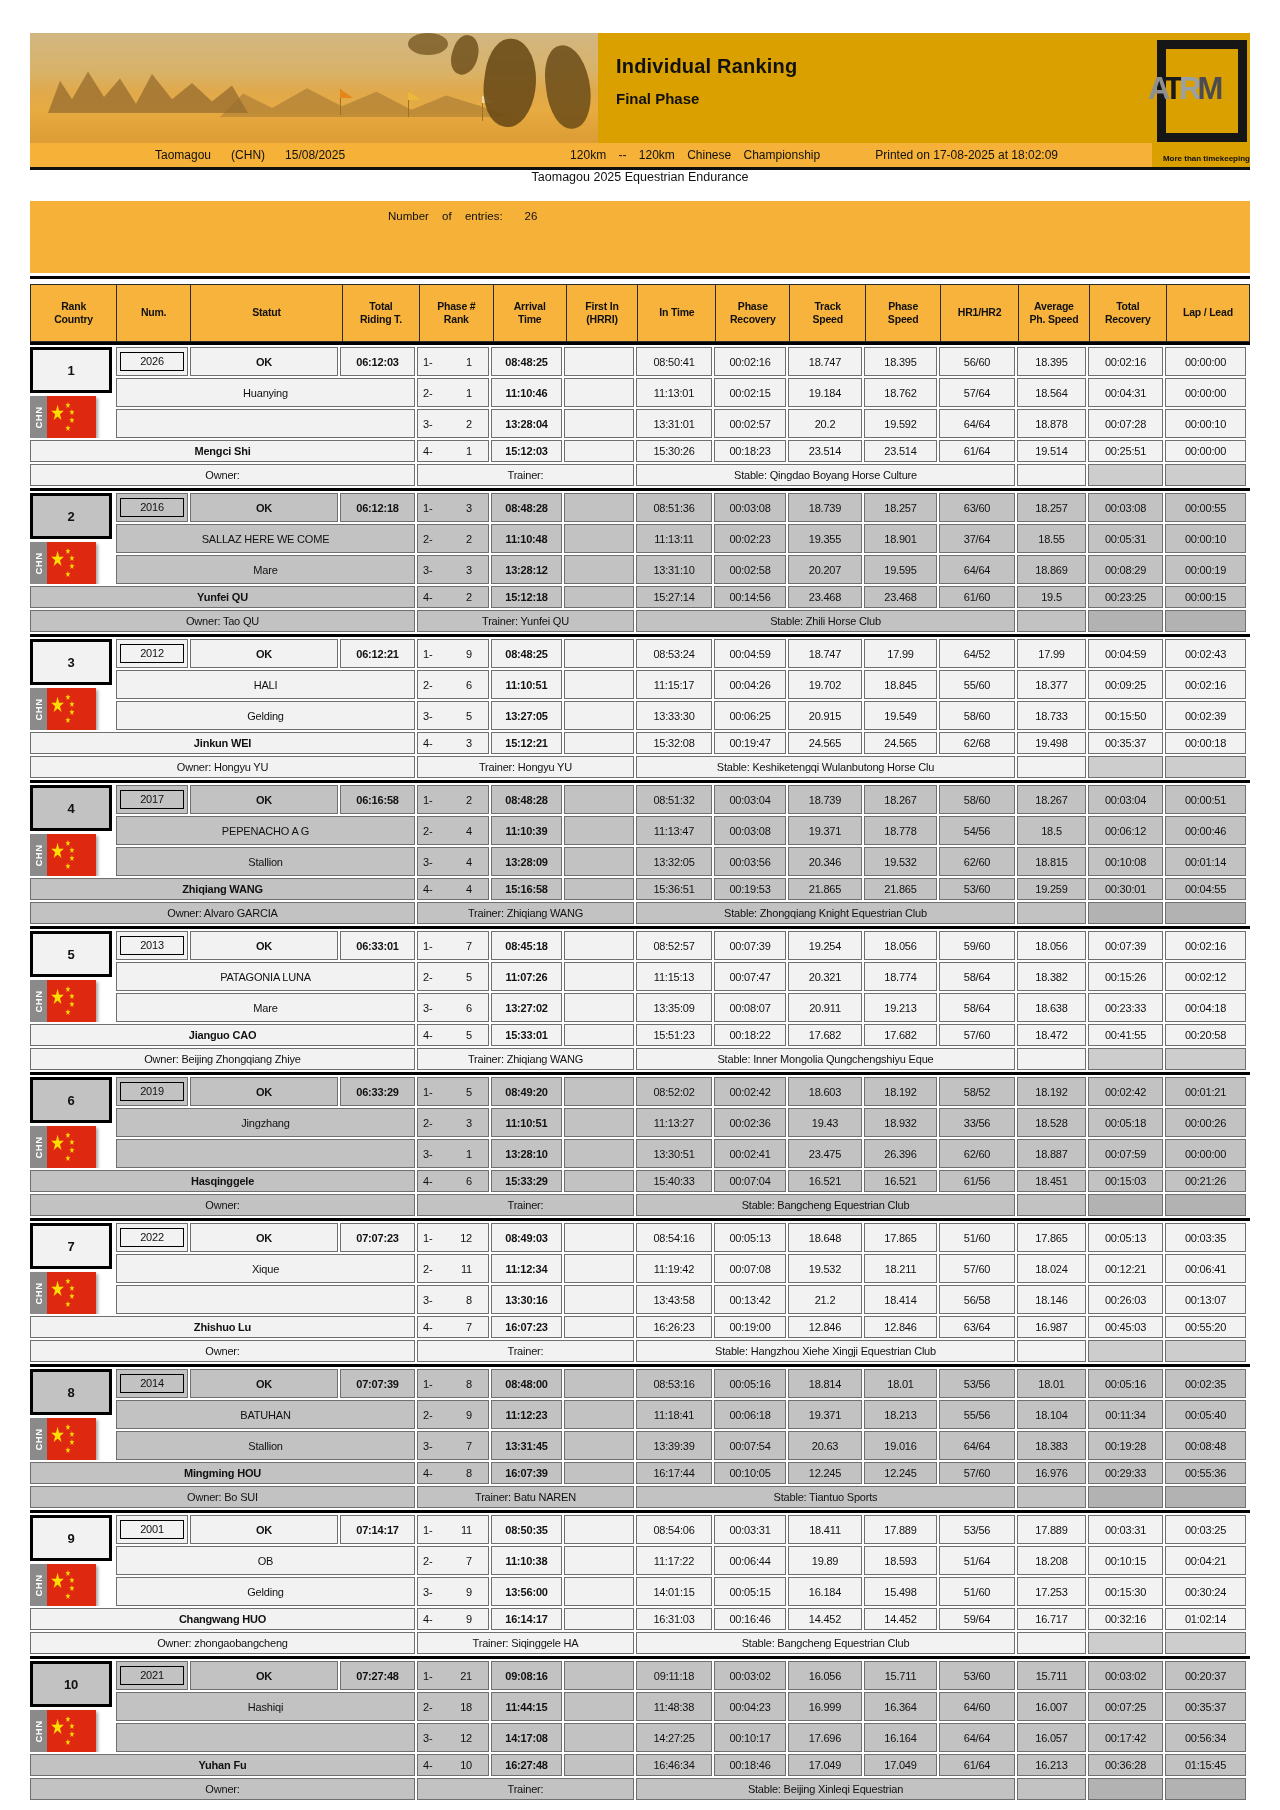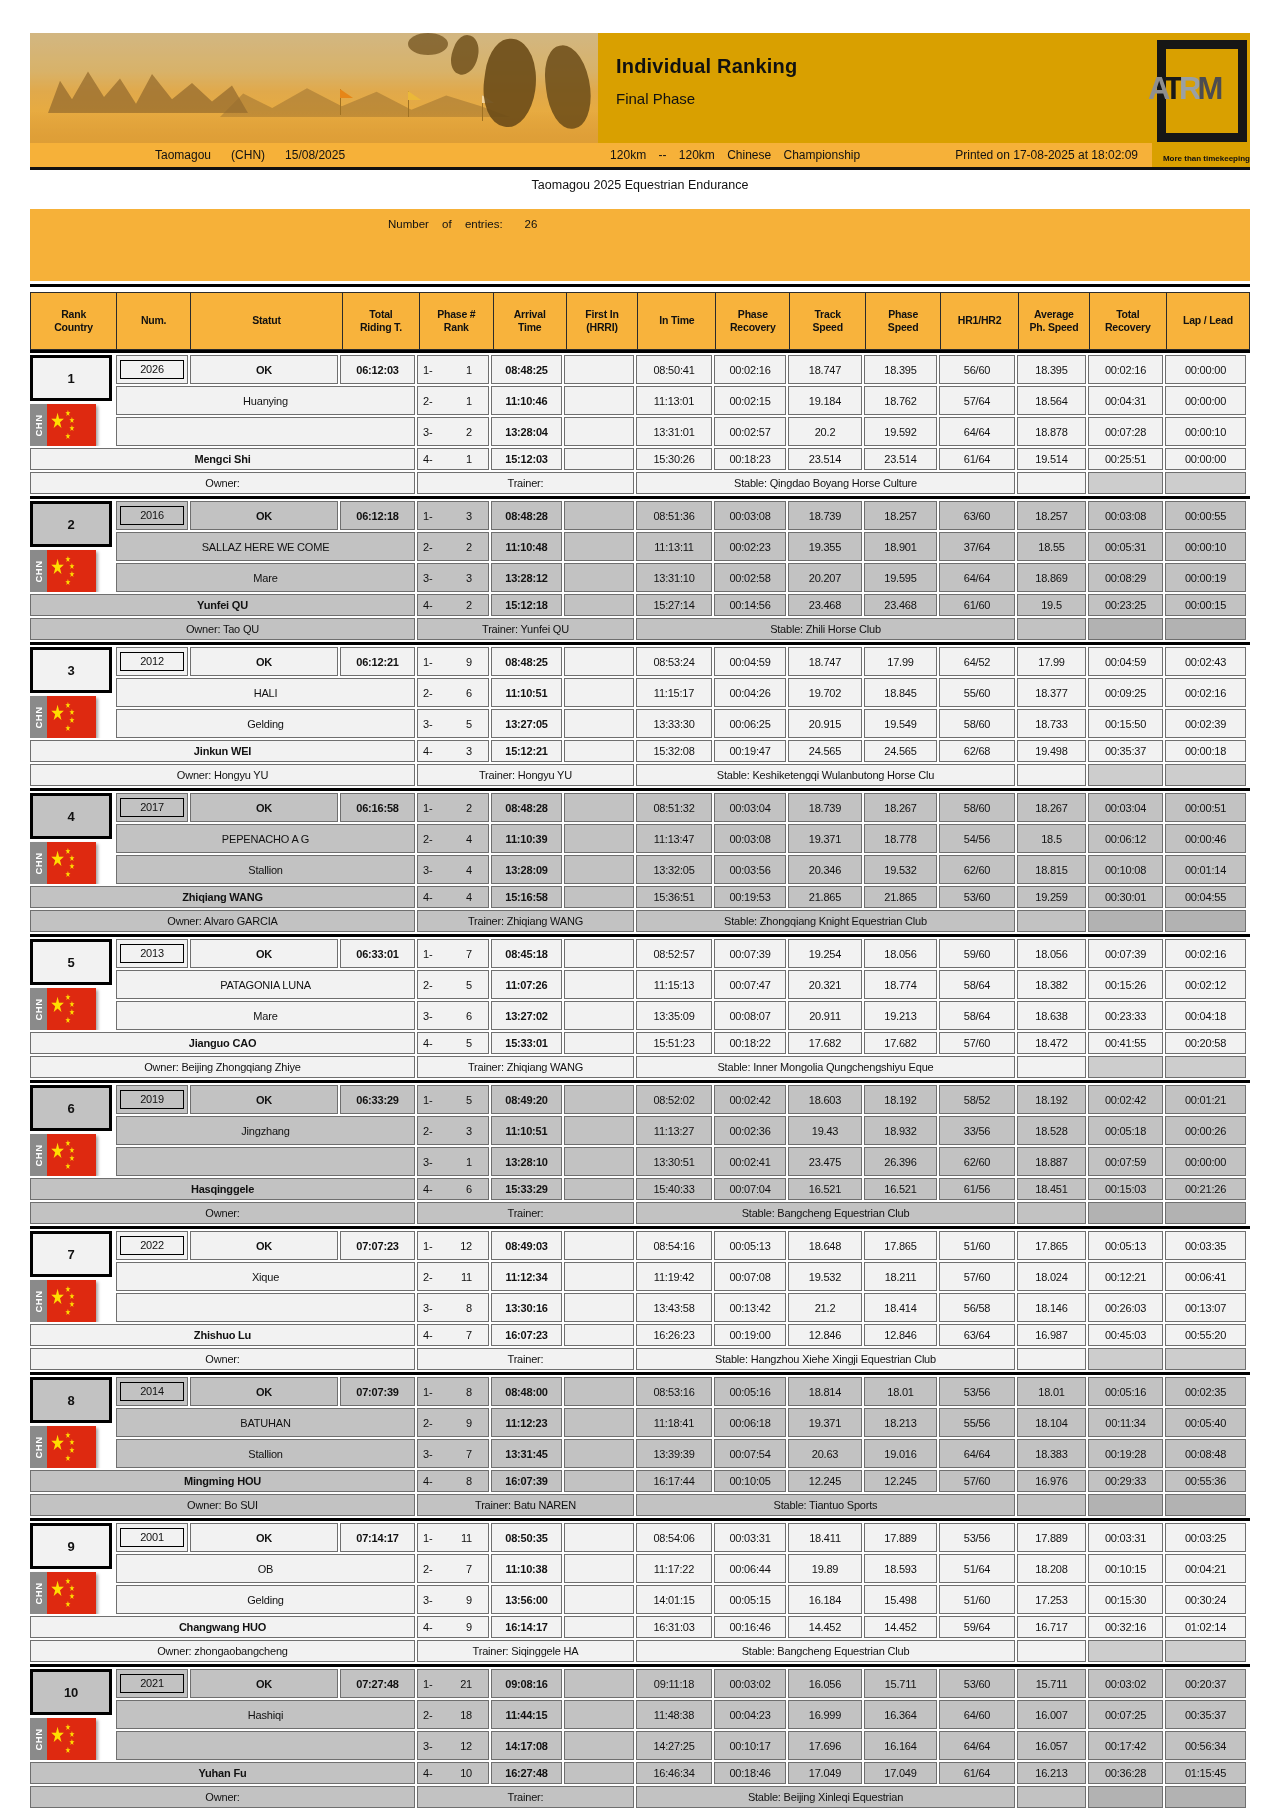--- a/index.html
+++ b/index.html
@@ -21,36 +21,36 @@
   .pole{position:absolute;width:1px;height:26px;background:#7a5a22;}
   .pole1{left:310px;top:56px;} .pole2{left:378px;top:58px;} .pole3{left:452px;top:62px;}
   .rider-blob{position:absolute;background:#2c2212;border-radius:45% 60% 50% 55%;}
   .rb1{right:62px;top:6px;width:52px;height:88px;transform:rotate(8deg);opacity:.9;}
   .rb2{right:8px;top:12px;width:44px;height:84px;transform:rotate(-6deg);opacity:.85;}
   .rb3{right:120px;top:2px;width:26px;height:40px;transform:rotate(20deg);opacity:.8;}
   .rb4{right:150px;top:0px;width:40px;height:22px;border-radius:50%;opacity:.7;}
   .banner-img::after{content:"";position:absolute;inset:0;background:rgba(242,166,38,.32);}
   .banner-titles{position:absolute;left:586px;top:22px;}
   .banner-title{font-size:20px;font-weight:700;letter-spacing:.2px;}
-  .banner-subtitle{font-size:15px;font-weight:400;margin-top:12px;}
+  .banner-subtitle{font-size:15px;font-weight:700;margin-top:12px;}
   .banner-strip{position:absolute;left:0;bottom:0;height:24px;width:1122px;background:#F6B139;
-      display:flex;align-items:center;font-size:12px;gap:40px;}
+      display:flex;align-items:center;font-size:12px;}
   .strip-left{margin-left:125px;}
   .strip-left span{margin-right:20px;}
   .strip-mid{margin-left:205px;word-spacing:9px;}
   .strip-right{margin-left:55px;}
   
   .logo{position:absolute;right:0;top:4px;width:100px;height:128px;}
   .logo-frame{position:absolute;right:3px;top:3px;width:72px;height:84px;border:9px solid #161616;}
   .logo-letters{position:absolute;left:-2px;top:36px;font-size:31px;font-weight:700;letter-spacing:-4px;line-height:1;}
   .lA{color:#8f8f8f;} .lT{color:#191919;} .lR{color:#9aa0a4;} .lM{color:#4c4c50;}
   .logo-tagline{position:absolute;right:0;bottom:2px;font-size:8px;font-weight:700;white-space:nowrap;}
 
   
-  .event-title{text-align:center;font-size:12.5px;margin-top:8px;}
+  .event-title{text-align:center;font-size:12.5px;}
   .entries-band{margin-top:17px;height:72px;background:#F6B139;box-sizing:border-box;
       padding:9px 0 0 358px;font-size:11.5px;}
   .entries-band .lbl{word-spacing:10px;margin-right:22px;}
   .rule{height:3px;background:#000;margin-top:3px;}
 
   
   .tblwrap{margin-top:5px;}
   table{table-layout:fixed;width:1220px;}
   table.hdr{border-collapse:collapse;}
   table.hdr td{border:1px solid #2b2b2b;background:#F8B33C;height:56px;text-align:center;

